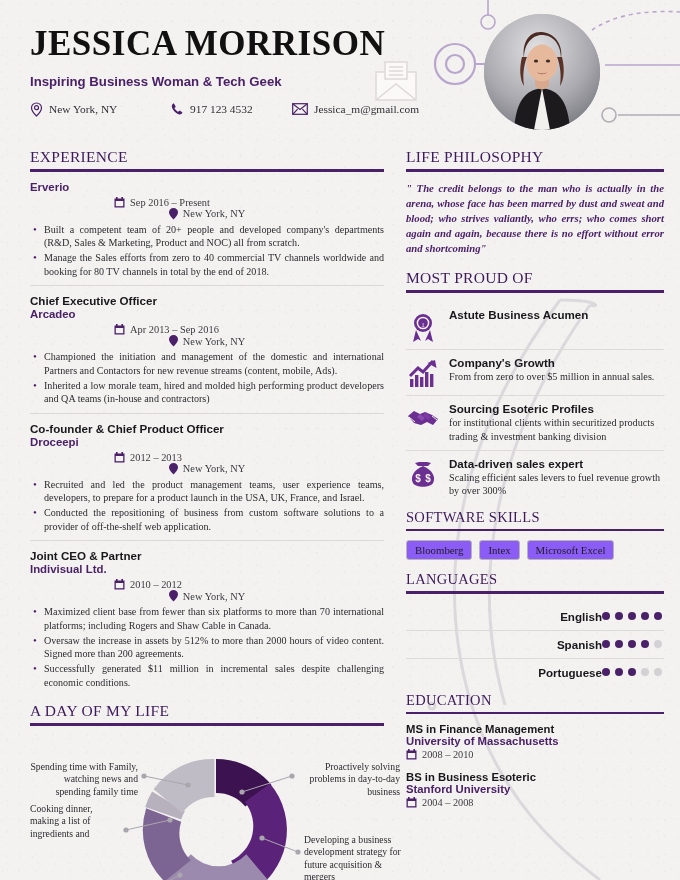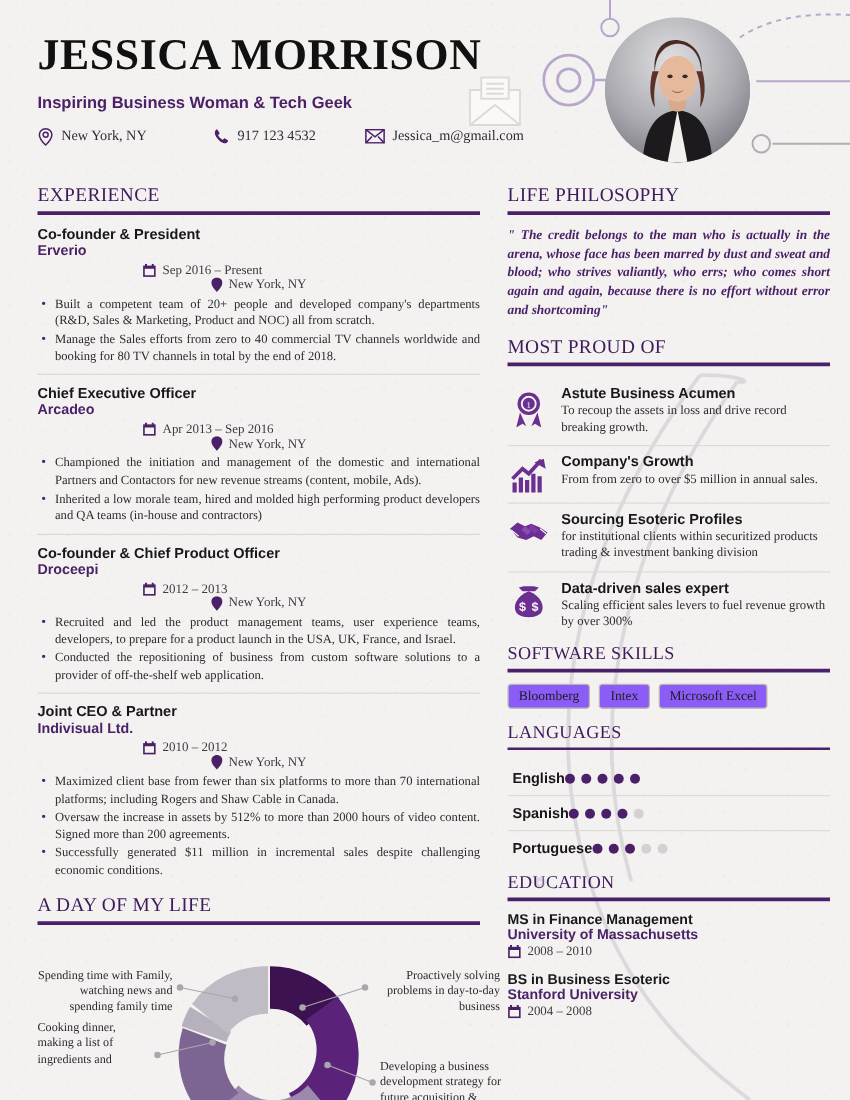--- a/index.html
+++ b/index.html
@@ -110,21 +110,21 @@
   .proud-h { font-size: 11.6px; font-weight: 700; color: #18181c;
     font-family: "Liberation Sans", sans-serif; line-height: 1.15; }
   .proud-p { font-size: 10.2px; color: #2b2b30; line-height: 1.3; margin-top: 1px; }
 
   .chips { display: flex; gap: 7px; margin-bottom: 11px; }
   .chip {
     border: 1px solid #b9b5b2; border-radius: 3px; background: #8b5cf6;
     padding: 3px 8px; font-size: 10.8px; color: #1d1d22;
   }
 
-  .lang-row { display: flex; align-items: center; justify-content: flex-start;
+  .lang-row { display: flex; align-items: center; justify-content: flex-end;
     padding: 7px 2px 7px 4px; }
   .lang-row + .lang-row { border-top: 1px solid #dedad8; }
   .lang-name { font-size: 11.6px; font-weight: 700; color: #18181c;
     font-family: "Liberation Sans", sans-serif; }
   .dots { display: flex; gap: 5px; }
   .dot { width: 8px; height: 8px; border-radius: 50%; background: #d4d1d5; }
   .dot.on { background: #4a2169; }
 
   .edu { margin-bottom: 11px; }
   .edu-deg { font-size: 11.3px; font-weight: 700; color: #18181c;
@@ -230,21 +230,20 @@
 
     <div class="cols">
 
       <div class="left">
 
         <div class="sec-title">EXPERIENCE</div>
         <div class="sec-rule"></div>
 
         <div>
           <div class="job">
-            <div class="job-title">Co-founder &amp; President</div>
             <div class="job-co">Erverio</div>
             <div class="job-meta">
               <span class="meta-date">
                 <svg width="11" height="11" viewBox="0 0 11 11">
                   <rect x="0.5" y="1.5" width="10" height="9" fill="#4a2169"></rect>
                   <rect x="1.8" y="4" width="7.4" height="5.2" fill="#f4f2f0"></rect>
                   <rect x="2" y="0" width="1.6" height="3" fill="#4a2169"></rect>
                   <rect x="7.4" y="0" width="1.6" height="3" fill="#4a2169"></rect>
                 </svg>
                 <span>Sep 2016 – Present</span>
@@ -409,21 +408,20 @@
               <svg width="28" height="30" viewBox="0 0 28 30">
                 <circle cx="14" cy="11" r="9" fill="#6b2e91"></circle>
                 <circle cx="14" cy="11" r="5.6" fill="none" stroke="#f4f2f0" stroke-width="1.5"></circle>
                 <text x="14" y="14.6" font-size="7" fill="#f4f2f0" text-anchor="middle" font-family="Liberation Serif, serif">1</text>
                 <path d="M7 18 L4 30 L9 27 L12 29 Z" fill="#6b2e91"></path>
                 <path d="M21 18 L24 30 L19 27 L16 29 Z" fill="#6b2e91"></path>
               </svg>
             </div>
             <div>
               <div class="proud-h">Astute Business Acumen</div>
-              <div class="proud-p">To recoup the assets in loss and drive record breaking growth.</div>
             </div>
           </div>
 
           <div class="proud-item">
             <div class="proud-ico">
               <svg width="30" height="28" viewBox="0 0 30 28">
                 <rect x="2" y="19" width="3.4" height="8" fill="#6b2e91"></rect>
                 <rect x="7" y="15" width="3.4" height="12" fill="#6b2e91"></rect>
                 <rect x="12" y="17" width="3.4" height="10" fill="#6b2e91"></rect>
                 <rect x="17" y="12" width="3.4" height="15" fill="#6b2e91"></rect>

